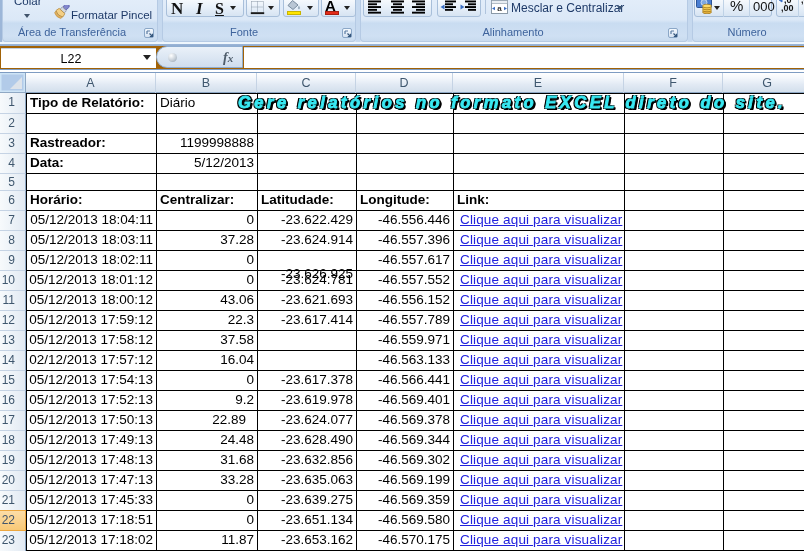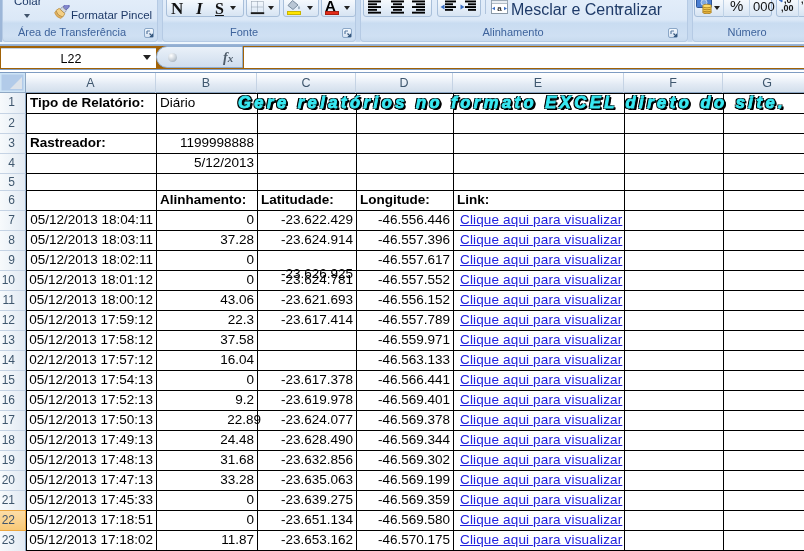--- a/index.html
+++ b/index.html
@@ -13,21 +13,21 @@
  border:1px solid #b5cae4;border-top:none;box-shadow:0 1px 0 #e8f1fb}
 #ribbon .glabel{position:absolute;top:26px;height:12px;line-height:12px;font-size:11px;
  color:#3e639c;text-align:center;white-space:nowrap}
 .launcher{position:absolute;top:28px;width:10px;height:10px;border:1px solid #8ba7c7;
  border-radius:2px;background:linear-gradient(#f3f8fd,#d7e3f2)}
 .launcher svg{position:absolute;left:1px;top:1px}
 .btnbox{position:absolute;top:-6px;height:23px;border:1px solid #a8bfda;border-radius:3px;
  background:linear-gradient(#ffffff,#e9f1fa 55%,#d7e4f2)}
 .dd{width:0;height:0;border-left:3px solid transparent;border-right:3px solid transparent;
  border-top:4px solid #40536b;position:absolute}
-.rtext{color:#1e3a68;font-size:16px;white-space:nowrap;position:absolute}
+.rtext{color:#1e3a68;font-size:12px;white-space:nowrap;position:absolute}
 
 #redge1{position:absolute;left:0;top:41.5px;width:804px;height:2px;background:#eef6fd}
 #redge2{position:absolute;left:0;top:43.5px;width:804px;height:2.5px;background:linear-gradient(#9db7d8,#8fabd0)}
 
 #fbar{position:absolute;left:0;top:46px;width:804px;height:23px;background:#a16207}
 #namebox{position:absolute;left:1px;top:2px;width:155px;height:20px;background:#fff;
  border-top:1px solid #c3d2e4}
 #namebox span{position:absolute;left:0;top:0;width:140px;text-align:center;line-height:21px;
  font-size:12.5px;color:#000}
 #nbarrow{position:absolute;left:143px;top:9px;width:0;height:0;border-left:4px solid transparent;
@@ -285,22 +285,24 @@
 <div class="hl" style="top:357px"></div>
 <div class="hl" style="top:377px"></div>
 <div class="hl" style="top:397px"></div>
 <div class="hl" style="top:417px"></div>
 <div class="hl" style="top:437px"></div>
 <div class="hl" style="top:457px"></div>
 <div class="cell b l" style="left:1px;top:1px;width:129px;height:19px;line-height:18px">Tipo de Relatório:</div>
 <div class="cell l" style="left:131px;top:1px;width:100px;height:19px;line-height:18px">Diário</div>
 <div class="cell b l" style="left:1px;top:41px;width:129px;height:19px;line-height:18px">Rastreador:</div>
 <div class="cell r" style="left:131px;top:41px;width:100px;height:19px;line-height:18px">1199998888</div>
+<div class="cell b l" style="left:1px;top:61px;width:129px;height:19px;line-height:18px">Data:</div>
 <div class="cell r" style="left:131px;top:61px;width:100px;height:19px;line-height:18px">5/12/2013</div>
-<div class="cell b l" style="left:131px;top:98px;width:100px;height:19px;line-height:18px">Alinhamento:</div>
+<div class="cell b l" style="left:1px;top:98px;width:129px;height:19px;line-height:18px">Horário:</div>
+<div class="cell b l" style="left:131px;top:98px;width:100px;height:19px;line-height:18px">Centralizar:</div>
 <div class="cell b l" style="left:232px;top:98px;width:98px;height:19px;line-height:18px">Latitudade:</div>
 <div class="cell b l" style="left:331px;top:98px;width:96px;height:19px;line-height:18px">Longitude:</div>
 <div class="cell b l" style="left:428px;top:98px;width:170px;height:19px;line-height:18px">Link:</div>
 <div class="cell r" style="left:1px;top:118px;width:129px;height:19px;line-height:18px">05/12/2013 18:04:11</div>
 <div class="cell r" style="left:131px;top:118px;width:100px;height:19px;line-height:18px">0</div>
 <div class="cell r" style="left:232px;top:118px;width:98px;height:19px;line-height:18px">-23.622.429</div>
 <div class="cell r" style="left:331px;top:118px;width:96px;height:19px;line-height:18px">-46.556.446</div>
 <div class="cell lnk" style="left:428px;top:118px;width:170px;height:19px;line-height:18px">Clique aqui para visualizar</div>
 <div class="cell r" style="left:1px;top:138px;width:129px;height:19px;line-height:18px">05/12/2013 18:03:11</div>
 <div class="cell r" style="left:131px;top:138px;width:100px;height:19px;line-height:18px">37.28</div>
@@ -339,21 +341,21 @@
 <div class="cell r" style="left:131px;top:278px;width:100px;height:19px;line-height:18px">0</div>
 <div class="cell r" style="left:232px;top:278px;width:98px;height:19px;line-height:18px">-23.617.378</div>
 <div class="cell r" style="left:331px;top:278px;width:96px;height:19px;line-height:18px">-46.566.441</div>
 <div class="cell lnk" style="left:428px;top:278px;width:170px;height:19px;line-height:18px">Clique aqui para visualizar</div>
 <div class="cell r" style="left:1px;top:298px;width:129px;height:19px;line-height:18px">05/12/2013 17:52:13</div>
 <div class="cell r" style="left:131px;top:298px;width:100px;height:19px;line-height:18px">9.2</div>
 <div class="cell r" style="left:232px;top:298px;width:98px;height:19px;line-height:18px">-23.619.978</div>
 <div class="cell r" style="left:331px;top:298px;width:96px;height:19px;line-height:18px">-46.569.401</div>
 <div class="cell lnk" style="left:428px;top:298px;width:170px;height:19px;line-height:18px">Clique aqui para visualizar</div>
 <div class="cell r" style="left:1px;top:318px;width:129px;height:19px;line-height:18px">05/12/2013 17:50:13</div>
-<div class="cell r" style="left:138px;top:318px;width:100px;height:19px;line-height:18px">22.89</div>
+<div class="cell r" style="left:123px;top:318px;width:100px;height:19px;line-height:18px">22.89</div>
 <div class="cell r" style="left:232px;top:318px;width:98px;height:19px;line-height:18px">-23.624.077</div>
 <div class="cell r" style="left:331px;top:318px;width:96px;height:19px;line-height:18px">-46.569.378</div>
 <div class="cell lnk" style="left:428px;top:318px;width:170px;height:19px;line-height:18px">Clique aqui para visualizar</div>
 <div class="cell r" style="left:1px;top:338px;width:129px;height:19px;line-height:18px">05/12/2013 17:49:13</div>
 <div class="cell r" style="left:131px;top:338px;width:100px;height:19px;line-height:18px">24.48</div>
 <div class="cell r" style="left:232px;top:338px;width:98px;height:19px;line-height:18px">-23.628.490</div>
 <div class="cell r" style="left:331px;top:338px;width:96px;height:19px;line-height:18px">-46.569.344</div>
 <div class="cell lnk" style="left:428px;top:338px;width:170px;height:19px;line-height:18px">Clique aqui para visualizar</div>
 <div class="cell r" style="left:1px;top:358px;width:129px;height:19px;line-height:18px">05/12/2013 17:48:13</div>
 <div class="cell r" style="left:131px;top:358px;width:100px;height:19px;line-height:18px">31.68</div>

